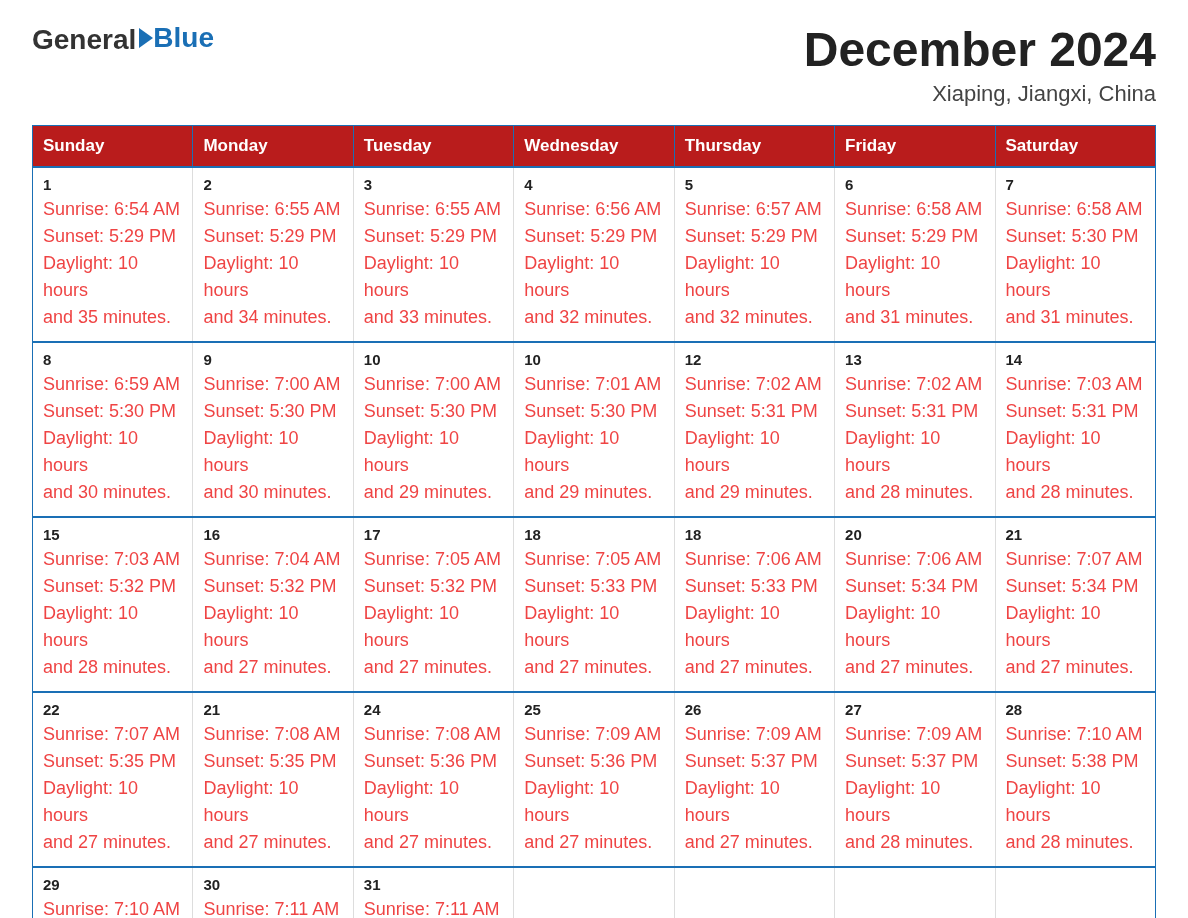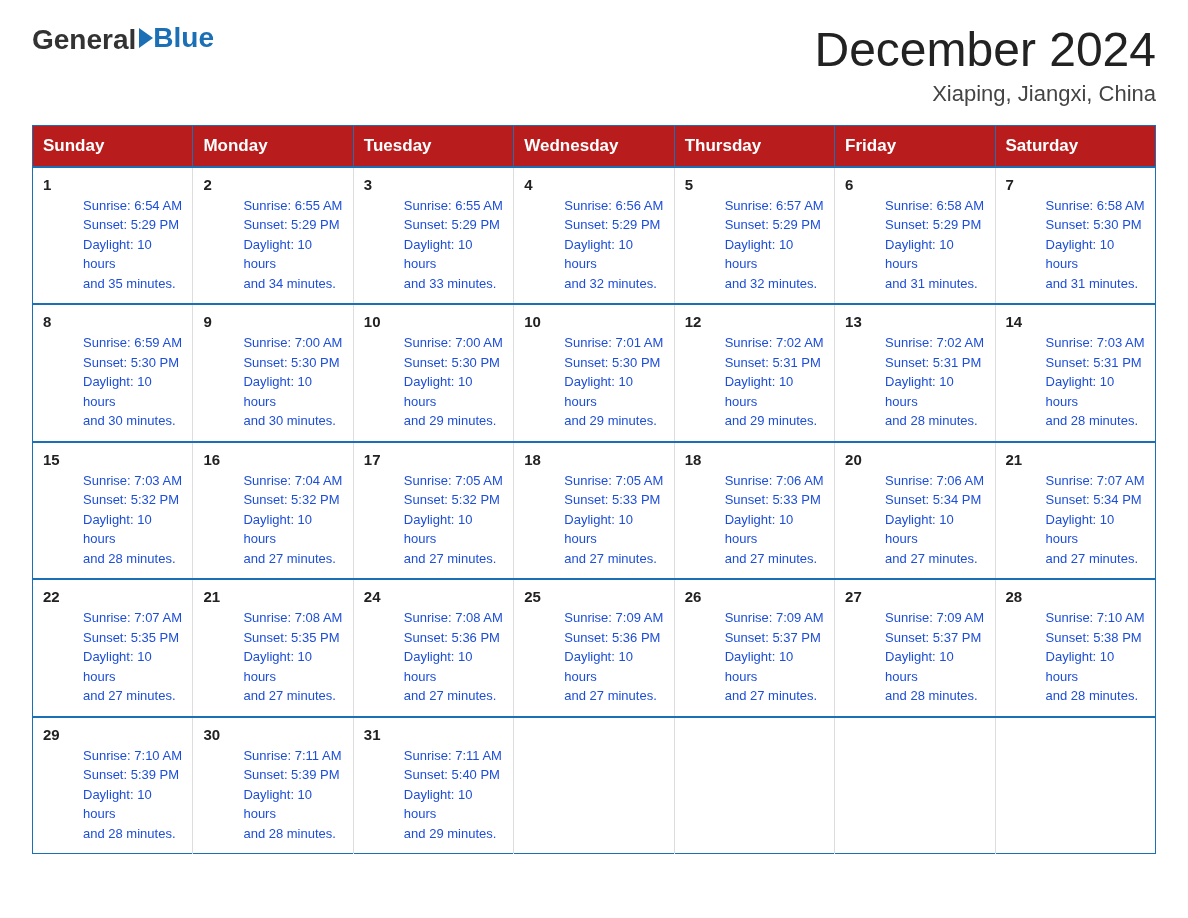--- a/index.html
+++ b/index.html
@@ -35,21 +35,21 @@
     }
     .logo-line1 {
       display: flex;
       align-items: center;
     }
     .title-block {
       text-align: right;
     }
     .title-block h1 {
       font-size: 48px;
-      font-weight: normal;
+      font-weight: bold;
       color: #222;
       line-height: 1.1;
     }
     .title-block h2 {
       font-size: 22px;
       font-weight: normal;
       color: #444;
       margin-top: 4px;
     }
     .calendar {
@@ -83,24 +83,23 @@
       border-right: none;
     }
     .day-number {
       font-size: 15px;
       font-weight: bold;
       color: #222;
       display: block;
       margin-bottom: 3px;
     }
     .day-info {
-      font-size: 13px;
-      color: #1d4ed8;
+      font-size: 18px;
+      color: #ef4444;
       line-height: 1.5;
-      margin-left: 40px;
     }
     .empty-cell {
       background: #fff;
     }
   </style>
 </head>
 <body>
 
 <div class="header">
   <div class="logo">

